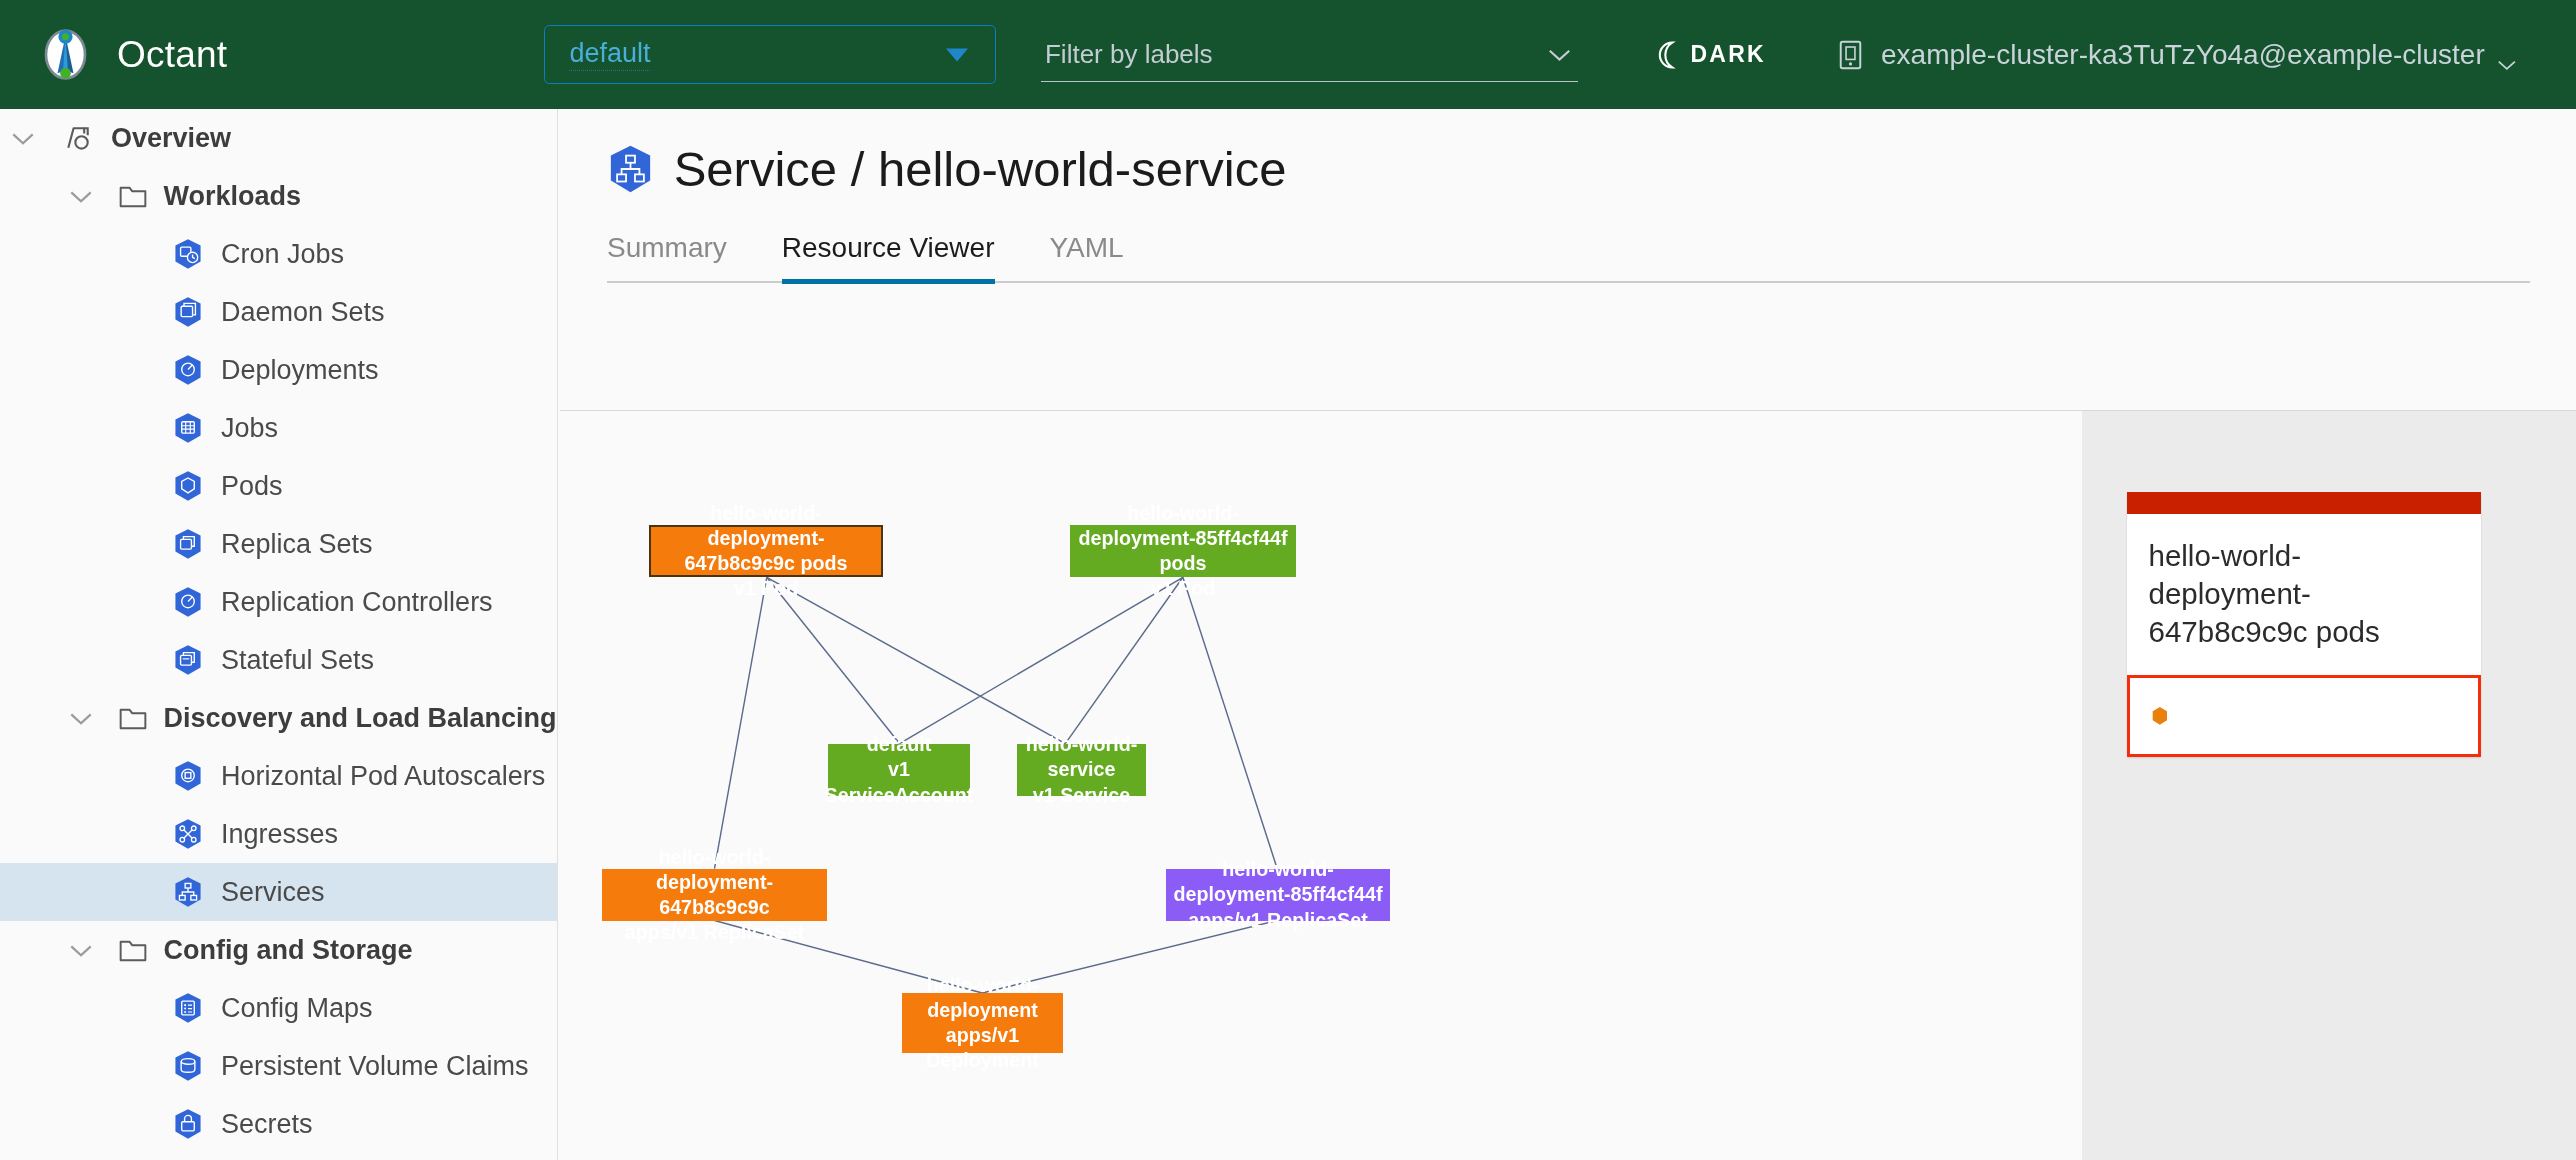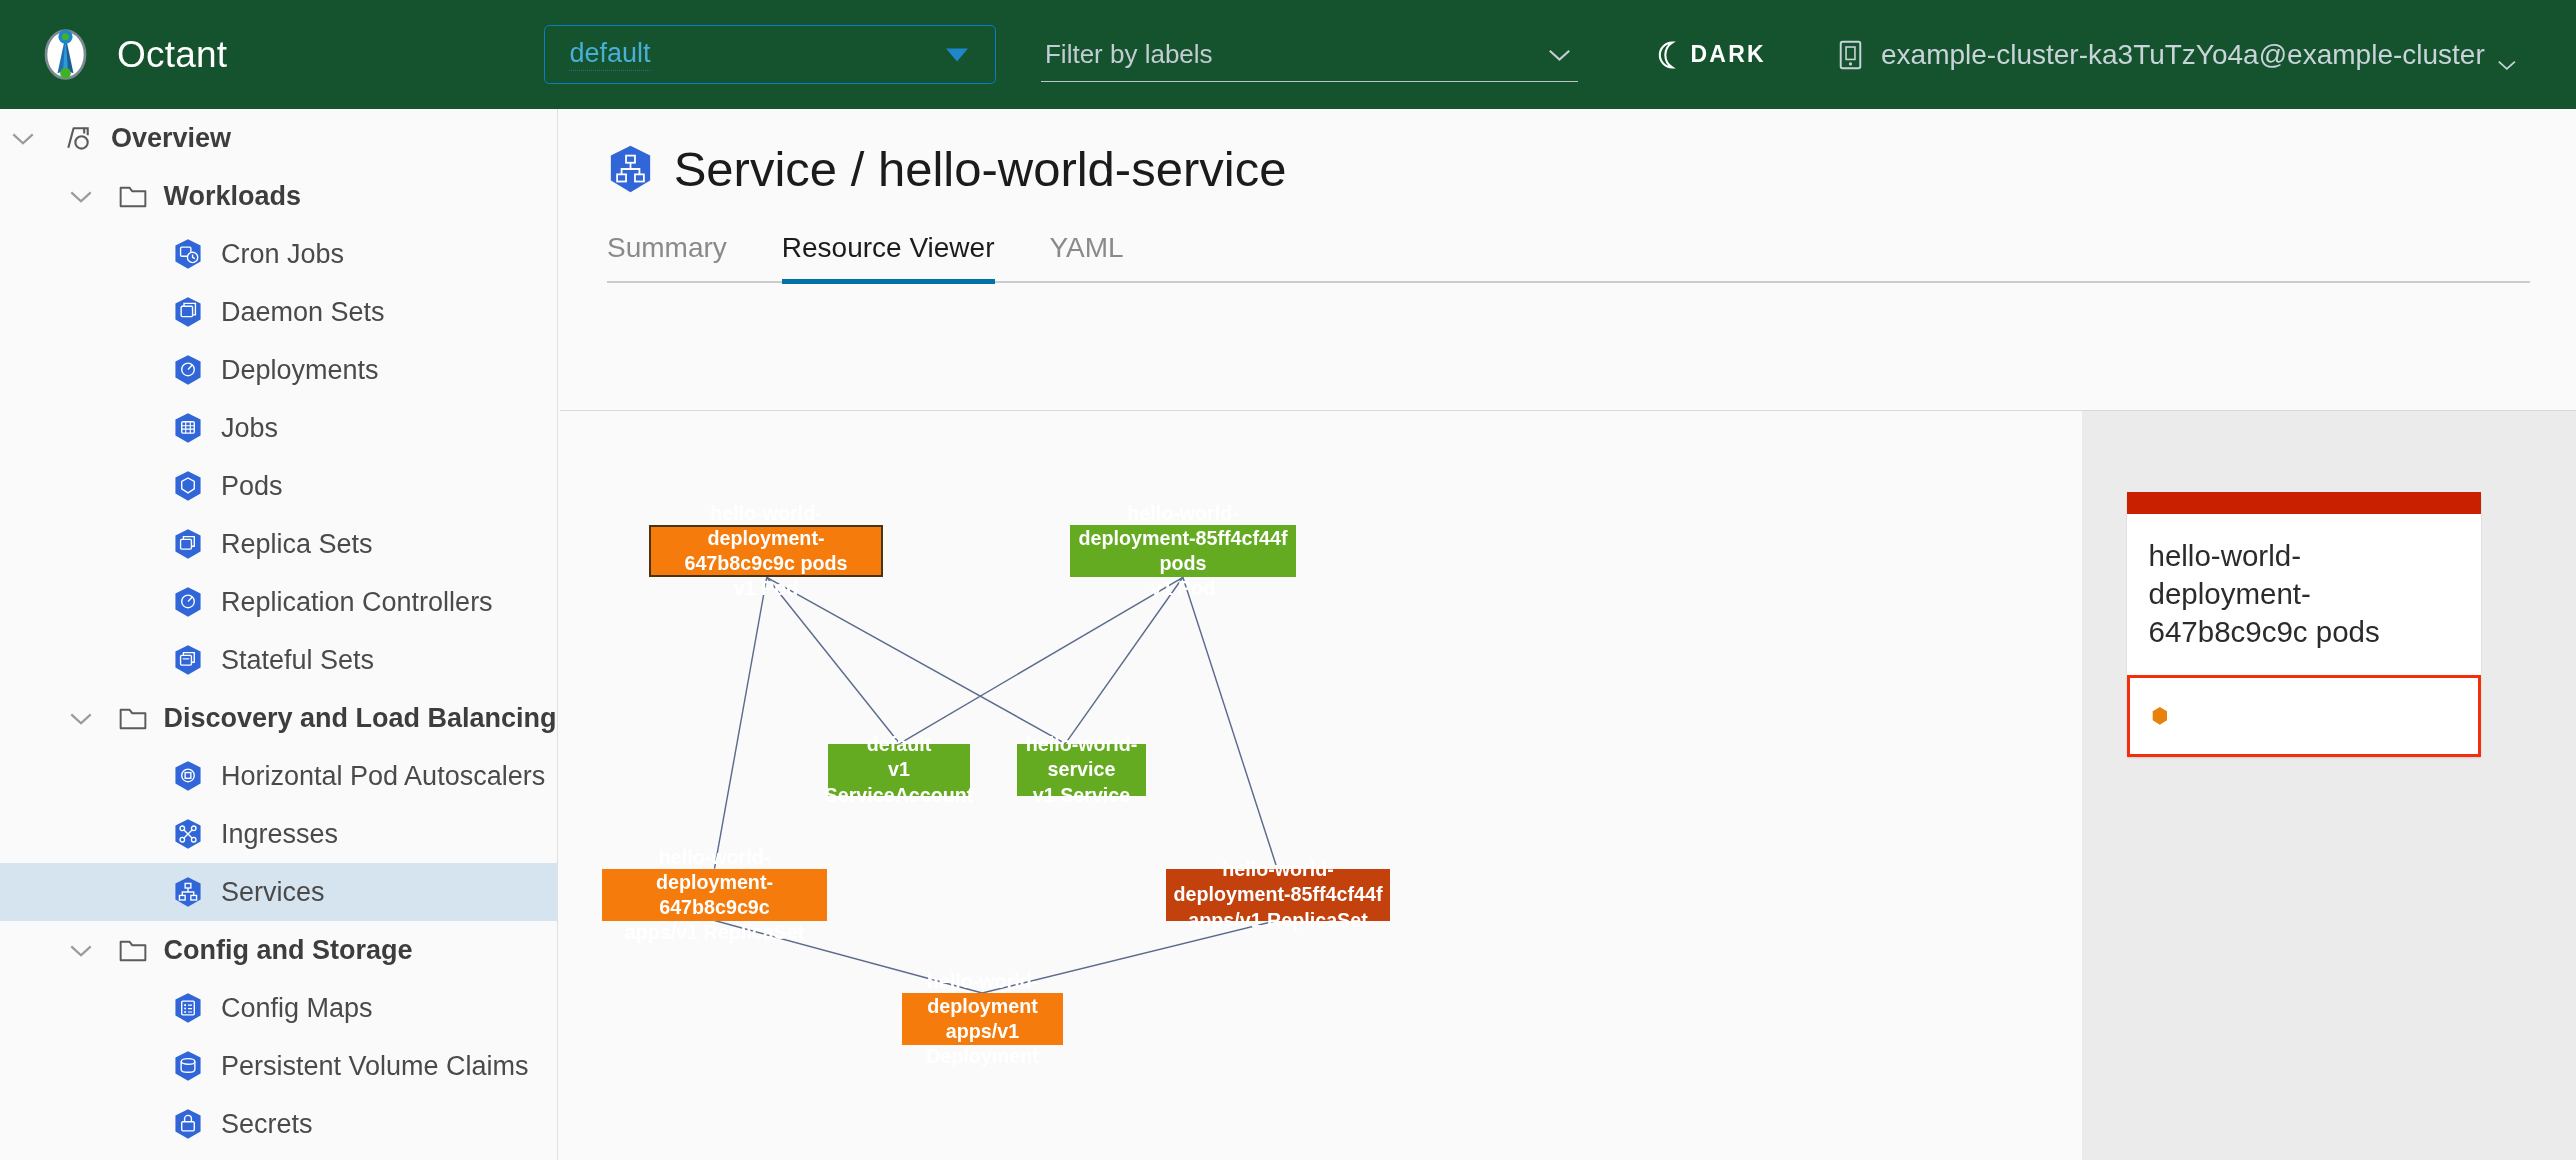--- a/index.html
+++ b/index.html
@@ -496,25 +496,25 @@
             <span>v1 ServiceAccount</span>
           </div>
           <div class="node green" style="left: 457px; top: 333px; width: 129px; height: 52px; background: rgb(100, 171, 33);">
             <span>hello-world-service</span>
             <span>v1 Service</span>
           </div>
           <div class="node orange" style="left: 42px; top: 458px; width: 225px; height: 52px; background: rgb(244, 123, 12);">
             <span>hello-world-deployment-647b8c9c9c</span>
             <span>apps/v1 ReplicaSet</span>
           </div>
-          <div class="node green" style="left: 606px; top: 458px; width: 224px; height: 52px; background: #c2410c;">
+          <div class="node green" style="left: 606px; top: 458px; width: 224px; height: 52px; background: #8b5cf6;">
             <span>hello-world-deployment-85ff4cf44f</span>
             <span>apps/v1 ReplicaSet</span>
           </div>
-          <div class="node orange" style="left: 342px; top: 582px; width: 161px; height: 52px; background: rgb(244, 123, 12);">
+          <div class="node orange" style="left: 342px; top: 582px; width: 161px; height: 60px; background: rgb(244, 123, 12);">
             <span>hello-world-deployment</span>
             <span>apps/v1 Deployment</span>
           </div>
         </div>
     </div>
 
     <div class="detail-pane">
       <div class="detail-card">
         <div class="detail-card-bar" style="background: rgb(201, 33, 0);"></div>
         <div class="detail-card-title">hello-world-deployment-647b8c9c9c pods</div>

